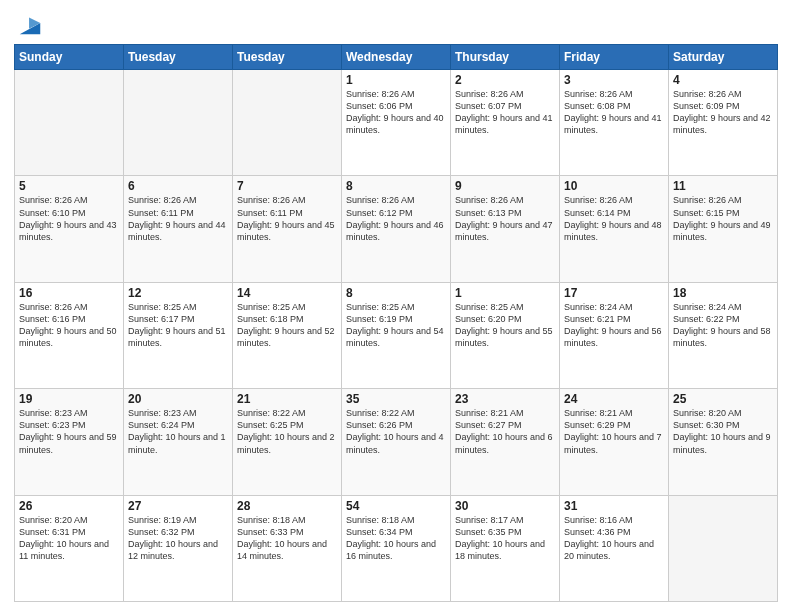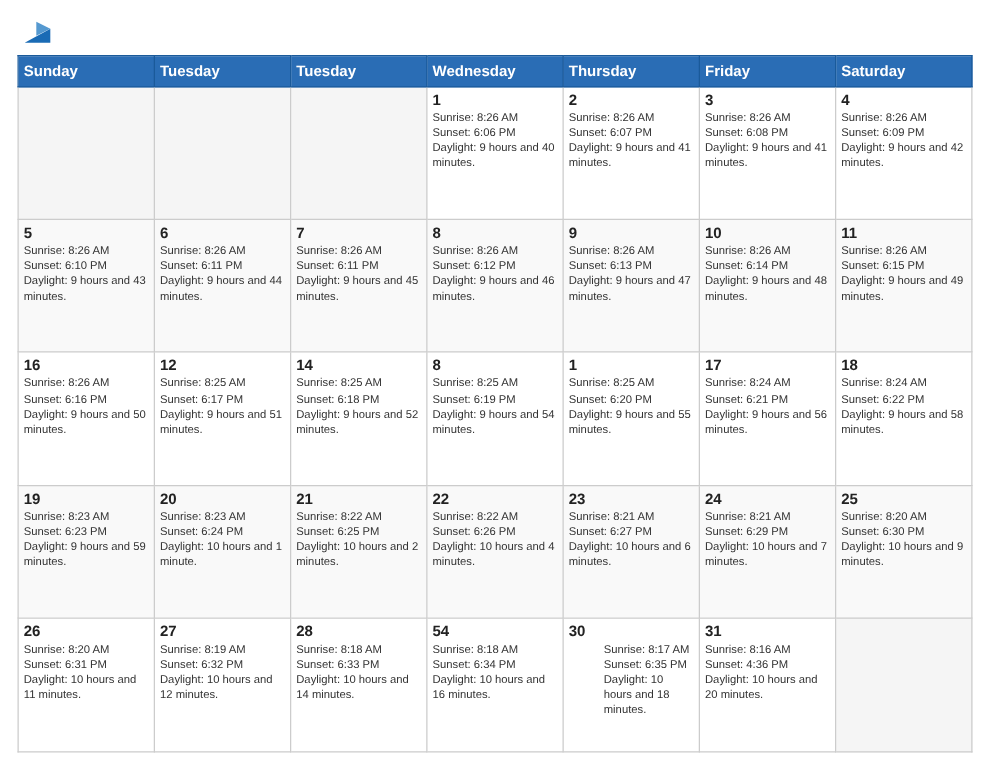--- a/index.html
+++ b/index.html
@@ -273,21 +273,21 @@
 Sunset: 6:24 PM
 Daylight: 10 hours and 1 minute.</div>
           </td>
           <td class="row-shade">
             <span class="day-num">21</span>
             <div class="day-info" style="white-space: pre-line;">Sunrise: 8:22 AM
 Sunset: 6:25 PM
 Daylight: 10 hours and 2 minutes.</div>
           </td>
           <td class="row-shade">
-            <span class="day-num">22</span>
+            <span class="day-num">35</span>
             <div class="day-info" style="white-space: pre-line;">Sunrise: 8:22 AM
 Sunset: 6:26 PM
 Daylight: 10 hours and 4 minutes.</div>
           </td>
           <td class="row-shade">
             <span class="day-num">23</span>
             <div class="day-info" style="white-space: pre-line;">Sunrise: 8:21 AM
 Sunset: 6:27 PM
 Daylight: 10 hours and 6 minutes.</div>
           </td>
@@ -324,21 +324,21 @@
 Daylight: 10 hours and 14 minutes.</div>
           </td>
           <td class="row-white">
             <span class="day-num">54</span>
             <div class="day-info" style="white-space: pre-line;">Sunrise: 8:18 AM
 Sunset: 6:34 PM
 Daylight: 10 hours and 16 minutes.</div>
           </td>
           <td class="row-white">
             <span class="day-num">30</span>
-            <div class="day-info" style="white-space: pre-line; margin-left: 28px;">Sunrise: 8:17 AM
+            <div class="day-info" style="white-space: pre-line;">Sunrise: 8:17 AM
 Sunset: 6:35 PM
 Daylight: 10 hours and 18 minutes.</div>
           </td>
           <td class="row-white">
             <span class="day-num">31</span>
             <div class="day-info" style="white-space: pre-line;">Sunrise: 8:16 AM
 Sunset: 4:36 PM
 Daylight: 10 hours and 20 minutes.</div>
           </td>
           <td class="row-white empty"></td>

